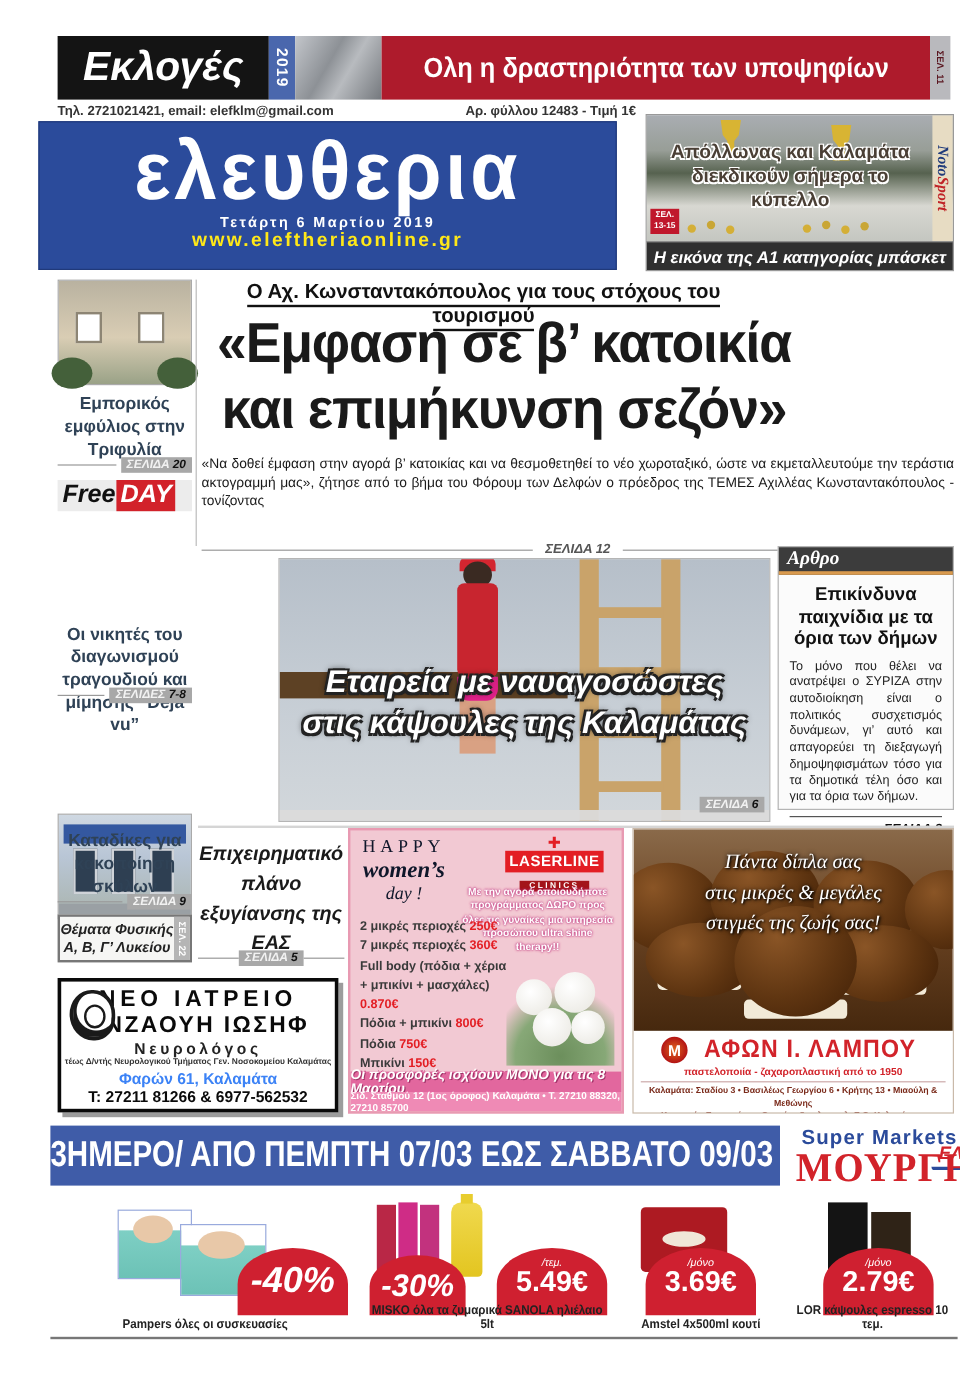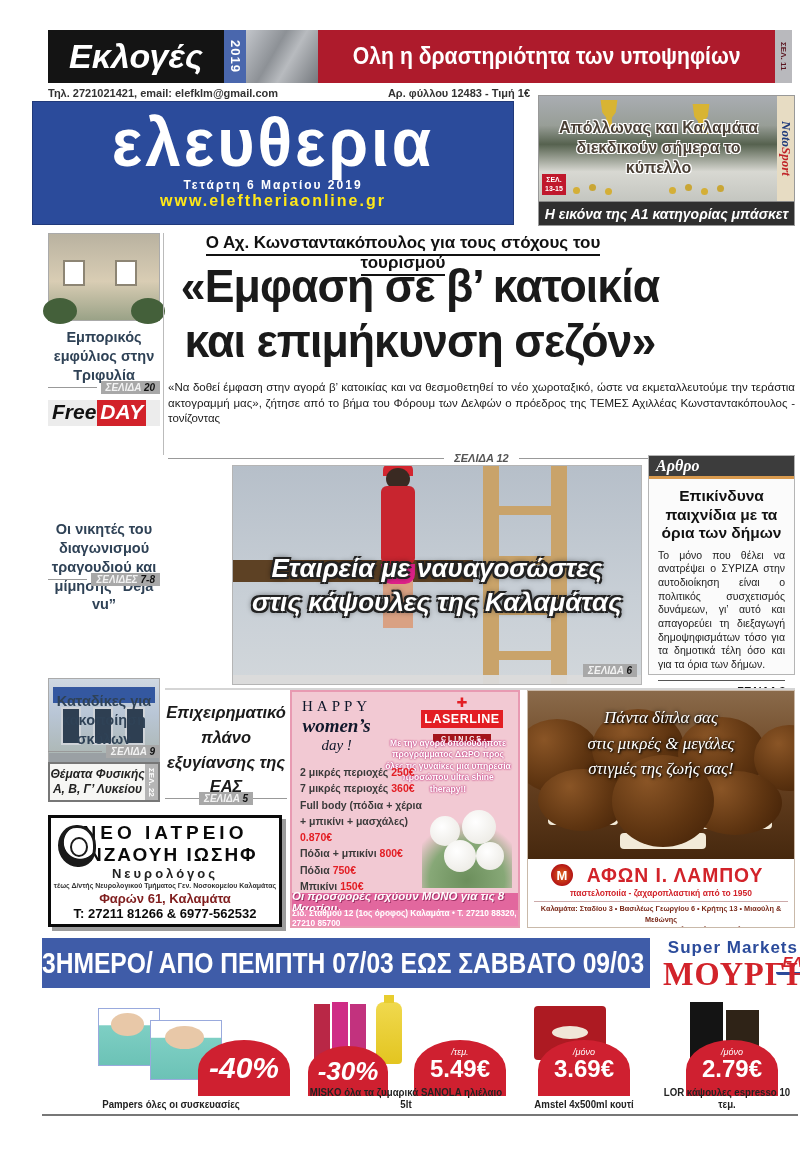--- a/index.html
+++ b/index.html
@@ -189,21 +189,21 @@
   .iatreio{left:48px;top:815px;width:234px;height:112px;border:3px solid #0a0a0a;background:#fff;
     box-shadow:4px 4px 0 #9c9c9c;text-align:center;padding-top:4px;}
   .brain-logo{position:absolute;left:7px;top:7px;width:38px;height:42px;border-radius:50% 50% 46% 54%;
     background:radial-gradient(circle at 60% 40%,#fff 0%,#fff 55%,#1a1a1a 58%);border:3px solid #1a1a1a;}
   .brain-logo::after{content:"";position:absolute;left:9px;top:9px;width:14px;height:16px;border-radius:50%;
     border:2px solid #1a1a1a;}
   .iat1{font-weight:900;font-size:19px;letter-spacing:4px;color:#0a0a0a;}
   .iat2{font-weight:900;font-size:19px;letter-spacing:2px;color:#0a0a0a;}
   .iat3{font-weight:bold;font-size:13px;letter-spacing:3px;color:#222;}
   .iat4{font-size:7px;font-weight:bold;color:#333;margin-top:1px;}
-  .iat5{font-weight:900;font-size:13px;margin-top:2px;color:#7f1d1d;}
+  .iat5{font-weight:900;font-size:13px;margin-top:2px;color:#3b82f6;}
   .iat6{font-weight:900;font-size:13px;color:#0a0a0a;}
 
   
   .sm{left:42px;top:938px;width:756px;height:180px;}
   .sm-head{position:absolute;left:0;top:0;width:608px;height:50px;background:var(--smblue);
     display:flex;align-items:center;color:#fff;}
   .sm-head-text{flex:1;text-align:center;font-weight:bold;font-size:30px;white-space:nowrap;transform:scaleX(.82);transform-origin:left;}
   .sm-elomas{background:#fff;border-radius:3px;margin-right:8px;padding:2px 6px;color:#d2232a;
     font-weight:900;font-style:italic;font-size:15px;border-bottom:3px solid #2b4b9b;}
   .sm-right{position:absolute;right:0;top:0;width:142px;text-align:right;}

